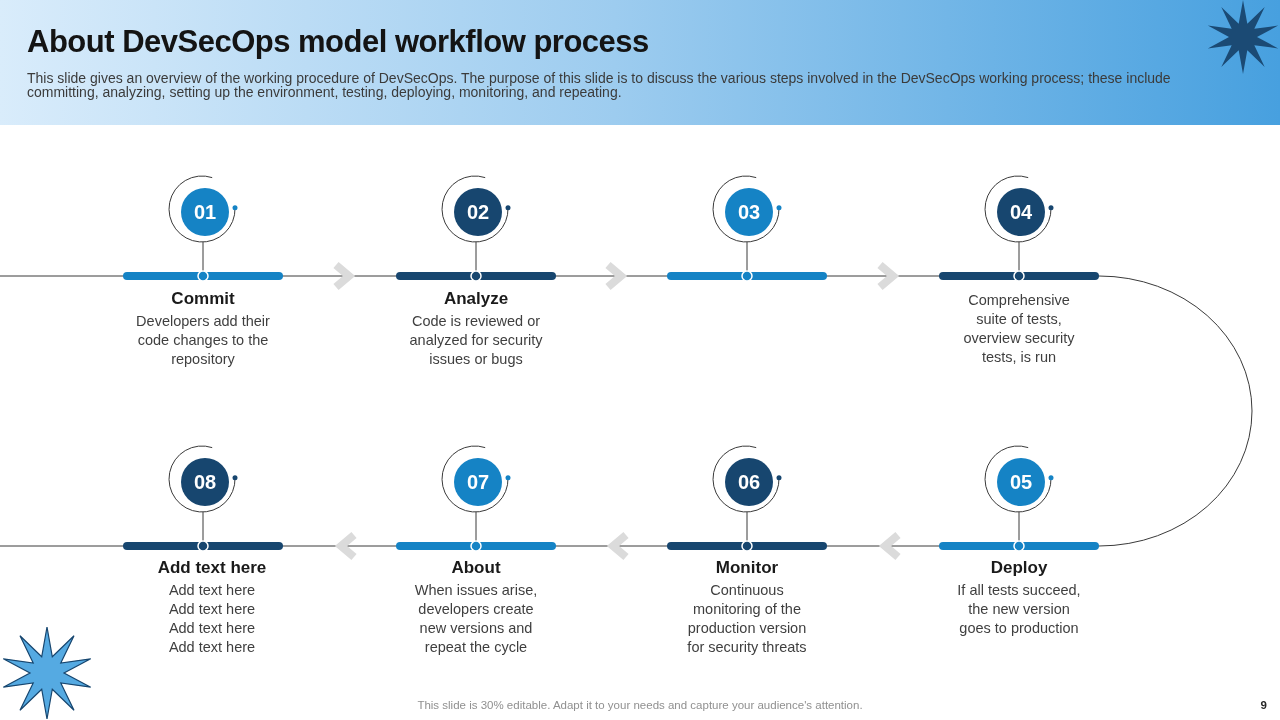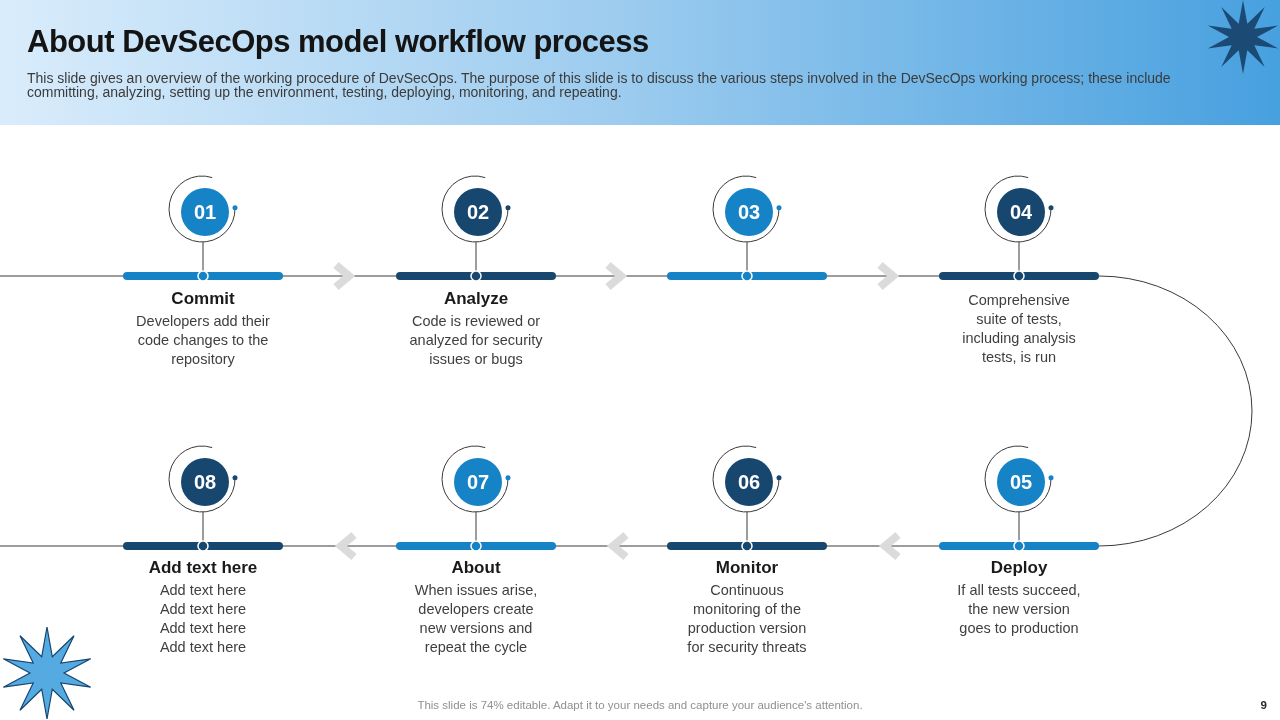--- a/index.html
+++ b/index.html
@@ -157,21 +157,21 @@
   </div>
   <div class="step-text" style="left:93px;top:288px">
     <div class="step-title">Commit</div>
     <div class="step-desc">Developers add their
 code changes to the
 repository</div>
   </div>
   <div class="step-text" style="left:909px;top:288px">
     <div class="step-desc">Comprehensive
 suite of tests,
-including analysis
+overview security
 tests, is run</div>
   </div>
   <div class="step-text" style="left:637px;top:557px">
     <div class="step-title">Monitor</div>
     <div class="step-desc">Continuous
 monitoring of the
 production version
 for security threats</div>
   </div>
   <div class="step-text" style="left:909px;top:557px">
@@ -180,28 +180,28 @@
 the new version
 goes to production</div>
   </div>
   <div class="step-text" style="left:366px;top:557px">
     <div class="step-title">About</div>
     <div class="step-desc">When issues arise,
 developers create
 new versions and
 repeat the cycle</div>
   </div>
-  <div class="step-text" style="left:93px;top:557px">
+  <div class="step-text" style="left:102px;top:557px">
     <div class="step-title">Add text here</div>
     <div class="step-desc">Add text here
 Add text here
 Add text here
 Add text here</div>
   </div>
 
   <svg class="star-svg" style="left:0;top:625px" width="95" height="95" viewBox="0 625 95 95">
     <polygon stroke="#17466f" stroke-width="1.2" points="47,627 52.3,656.8 74,635.8 60.8,663 90.7,658.8 64,673 90.7,687.2 60.8,683 74,710.2 52.3,689.2 47,719 41.7,689.2 20,710.2 33.2,683 3.3,687.2 30,673 3.3,658.8 33.2,663 20,635.8 41.7,656.8" fill="#55aae2"></polygon>
   </svg>
 
-  <div class="footer-note">This slide is 74% editable. Adapt it to your needs and capture your audience's attention.</div>
+  <div class="footer-note">This slide is 30% editable. Adapt it to your needs and capture your audience's attention.</div>
   <div class="page-number">9</div>
 
 </div>
 
 </body></html>

